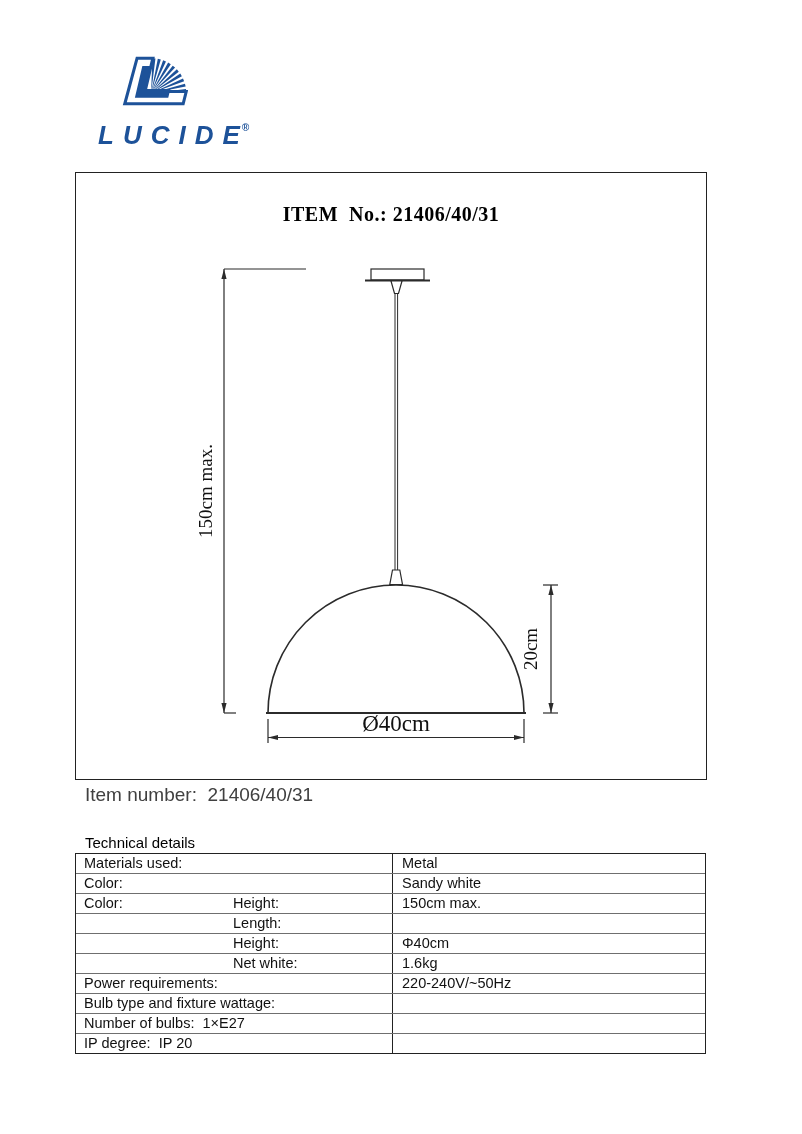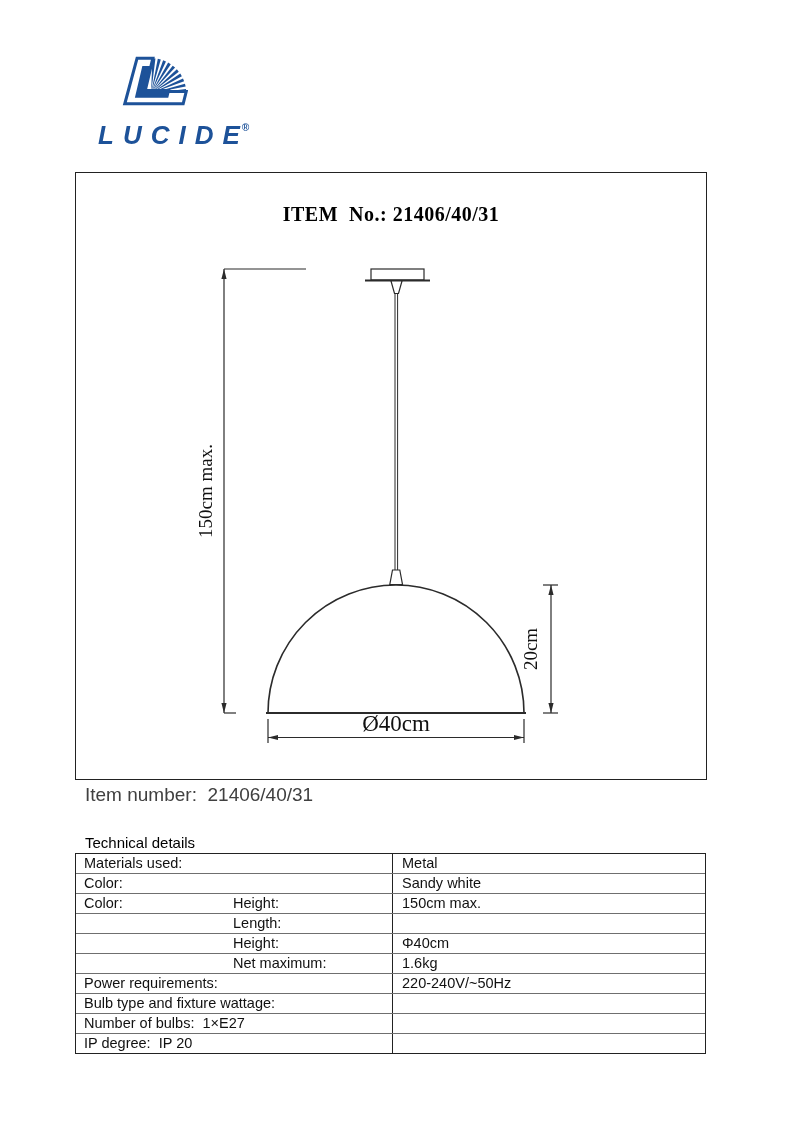--- a/index.html
+++ b/index.html
@@ -126,21 +126,21 @@
       </div>
       <div class="trow">
         <div class="tcell left"><span></span><span class="sublbl">Length:</span></div>
         <div class="tcell right"></div>
       </div>
       <div class="trow">
         <div class="tcell left"><span></span><span class="sublbl">Height:</span></div>
         <div class="tcell right">Φ40cm</div>
       </div>
       <div class="trow">
-        <div class="tcell left"><span></span><span class="sublbl">Net maximum:</span></div>
+        <div class="tcell left"><span></span><span class="sublbl">Net white:</span></div>
         <div class="tcell right">1.6kg</div>
       </div>
       <div class="trow">
         <div class="tcell left"><span>Power requirements:</span></div>
         <div class="tcell right">220-240V/~50Hz</div>
       </div>
       <div class="trow">
         <div class="tcell left"><span>Bulb type and fixture wattage:</span></div>
       </div>
       <div class="trow">

